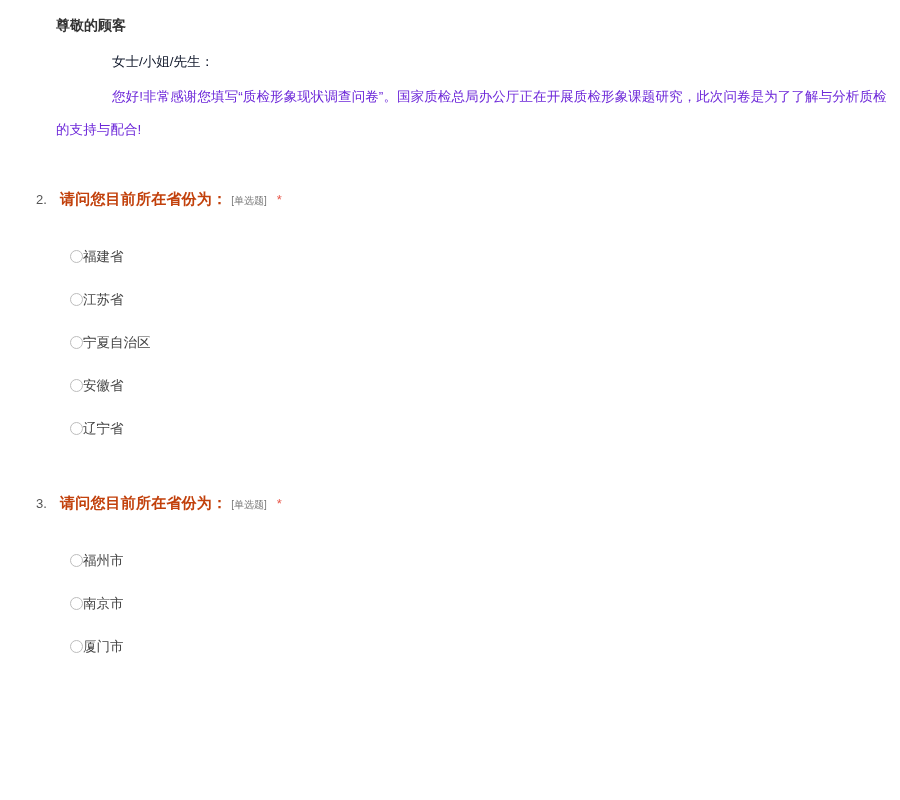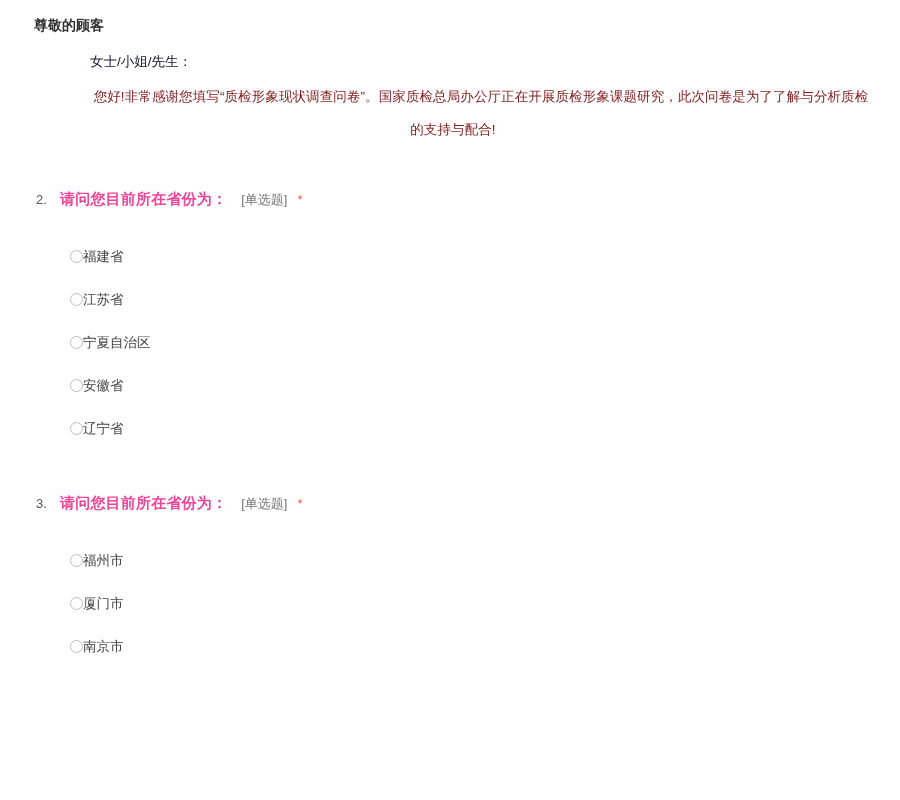--- a/index.html
+++ b/index.html
@@ -18,45 +18,44 @@
   .page {
     position: relative;
     width: 900px;
     height: 800px;
     box-sizing: border-box;
     padding: 0 0 0 0;
   }
 
   
   .intro {
-    padding: 14px 28px 0 34px;
+    padding: 14px 28px 0 56px;
   }
   .intro-title {
     font-size: 14px;
     font-weight: 600;
     color: #333;
     line-height: 22px;
     margin: 0 0 14px 0;
   }
   .intro-salutation {
     font-size: 13.5px;
     color: #0f172a;
     line-height: 24px;
     margin: 0 0 6px 0;
     text-indent: 56px;
   }
   .intro-body {
     font-size: 13.5px;
-    color: #7f1d1d;
+    color: #6d28d9;
     line-height: 33px;
     margin: 0;
     text-indent: 56px;
     white-space: nowrap;
     letter-spacing: 0.1px;
-    text-align: center;
   }
   .intro-body .cont {
     display: block;
     text-indent: 0;
     white-space: nowrap;
   }
 
   
   .question {
     padding: 0 28px 0 36px;
@@ -70,27 +69,27 @@
   .q-num {
     width: 24px;
     flex: 0 0 24px;
     font-size: 13px;
     color: #555;
     font-weight: 400;
   }
   .q-title {
     font-size: 15px;
     font-weight: 700;
-    color: #ec4899;
+    color: #c2410c;
     letter-spacing: 0.2px;
   }
   .q-type {
-    font-size: 13px;
+    font-size: 10px;
     color: #777;
-    margin-left: 14px;
+    margin-left: 4px;
     font-weight: 400;
   }
   .q-required {
     color: #e8584b;
     font-size: 13px;
     margin-left: 10px;
     font-weight: 400;
   }
 
   .options {
@@ -171,22 +170,22 @@
       <span class="q-type">[单选题]</span>
       <span class="q-required">*</span>
     </div>
     <div class="options">
       <div class="option">
         <span class="radio"></span>
         <span class="option-label">福州市</span>
       </div>
       <div class="option">
         <span class="radio"></span>
-        <span class="option-label">厦门市</span>
+        <span class="option-label">南京市</span>
       </div>
       <div class="option">
         <span class="radio"></span>
-        <span class="option-label">南京市</span>
+        <span class="option-label">厦门市</span>
       </div>
     </div>
   </div>
 
 </div>
 
 </body></html>

